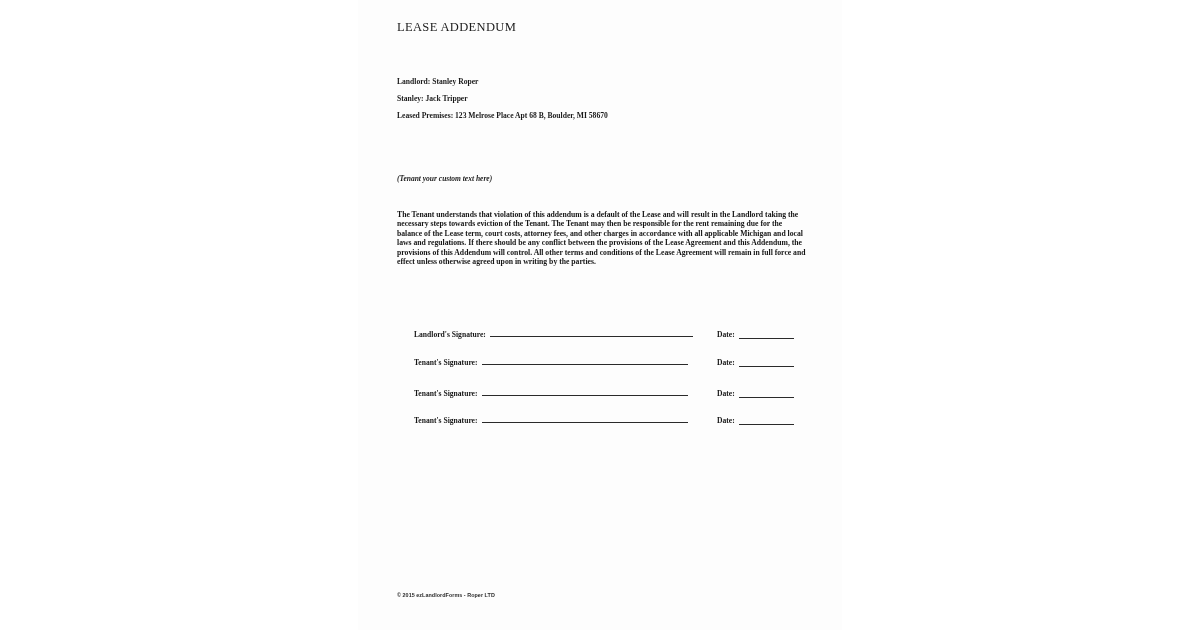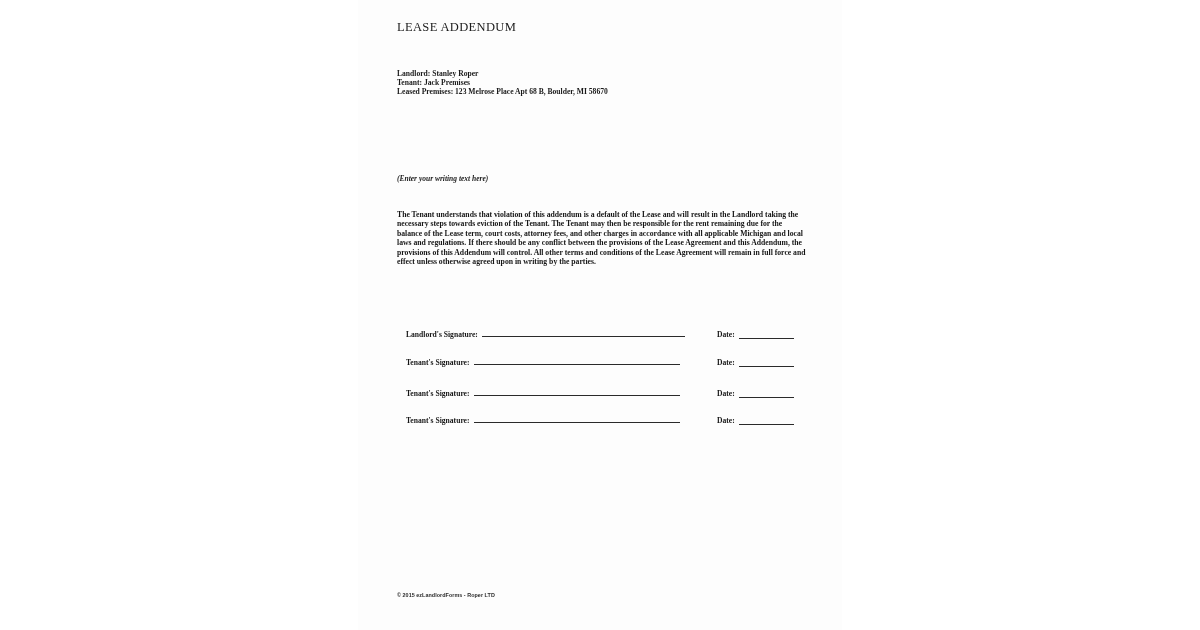--- a/index.html
+++ b/index.html
@@ -59,20 +59,21 @@
     top: 69px;
     left: 0;
     width: 412px;
     font-size: 7.6px;
     font-weight: bold;
     line-height: 9.2px;
     color: #191919;
   }
   .party-line {
     white-space: nowrap;
+    margin-top: 8px;
   }
 
   
   .intro-para {
     position: absolute;
     top: 136px;
     left: 0;
     width: 409px;
     font-size: 7.7px;
     font-weight: bold;
@@ -111,21 +112,21 @@
     top: 330px;
     left: 0;
     width: 412px;
   }
   .sig-row {
     position: relative;
     height: 27.5px;
   }
   .sig-left {
     position: absolute;
-    left: 9px;
+    left: 17px;
     top: 0;
     display: flex;
     align-items: baseline;
     white-space: nowrap;
   }
   .sig-label {
     font-size: 7.6px;
     font-weight: bold;
     color: #161616;
   }
@@ -179,26 +180,26 @@
 
 <div class="viewer">
 
   <div class="page">
     <div class="page-inner">
 
       <div class="doc-title">LEASE ADDENDUM</div>
 
       <div class="party-block">
         <div class="party-line">Landlord: Stanley Roper</div>
-        <div class="party-line">Tenant: Jack Premises</div>
+        <div class="party-line">Stanley: Jack Tripper</div>
         <div class="party-line">Leased Premises: 123 Melrose Place Apt 68 B, Boulder, MI 58670</div>
       </div>
 
 
-      <div class="custom-text">(Enter your writing text here)</div>
+      <div class="custom-text">(Tenant your custom text here)</div>
 
       <div class="body-para">The Tenant understands that violation of this addendum is a default of the Lease and will result in the Landlord taking the necessary steps towards eviction of the Tenant. The Tenant may then be responsible for the rent remaining due for the balance of the Lease term, court costs, attorney fees, and other charges in accordance with all applicable Michigan and local laws and regulations. If there should be any conflict between the provisions of the Lease Agreement and this Addendum, the provisions of this Addendum will control. All other terms and conditions of the Lease Agreement will remain in full force and effect unless otherwise agreed upon in writing by the parties.</div>
 
       <div class="sig-section">
 
         <div class="sig-row">
           <div class="sig-left">
             <span class="sig-label">Landlord's Signature:</span>
             <span class="sig-rule landlord"></span>
           </div>

